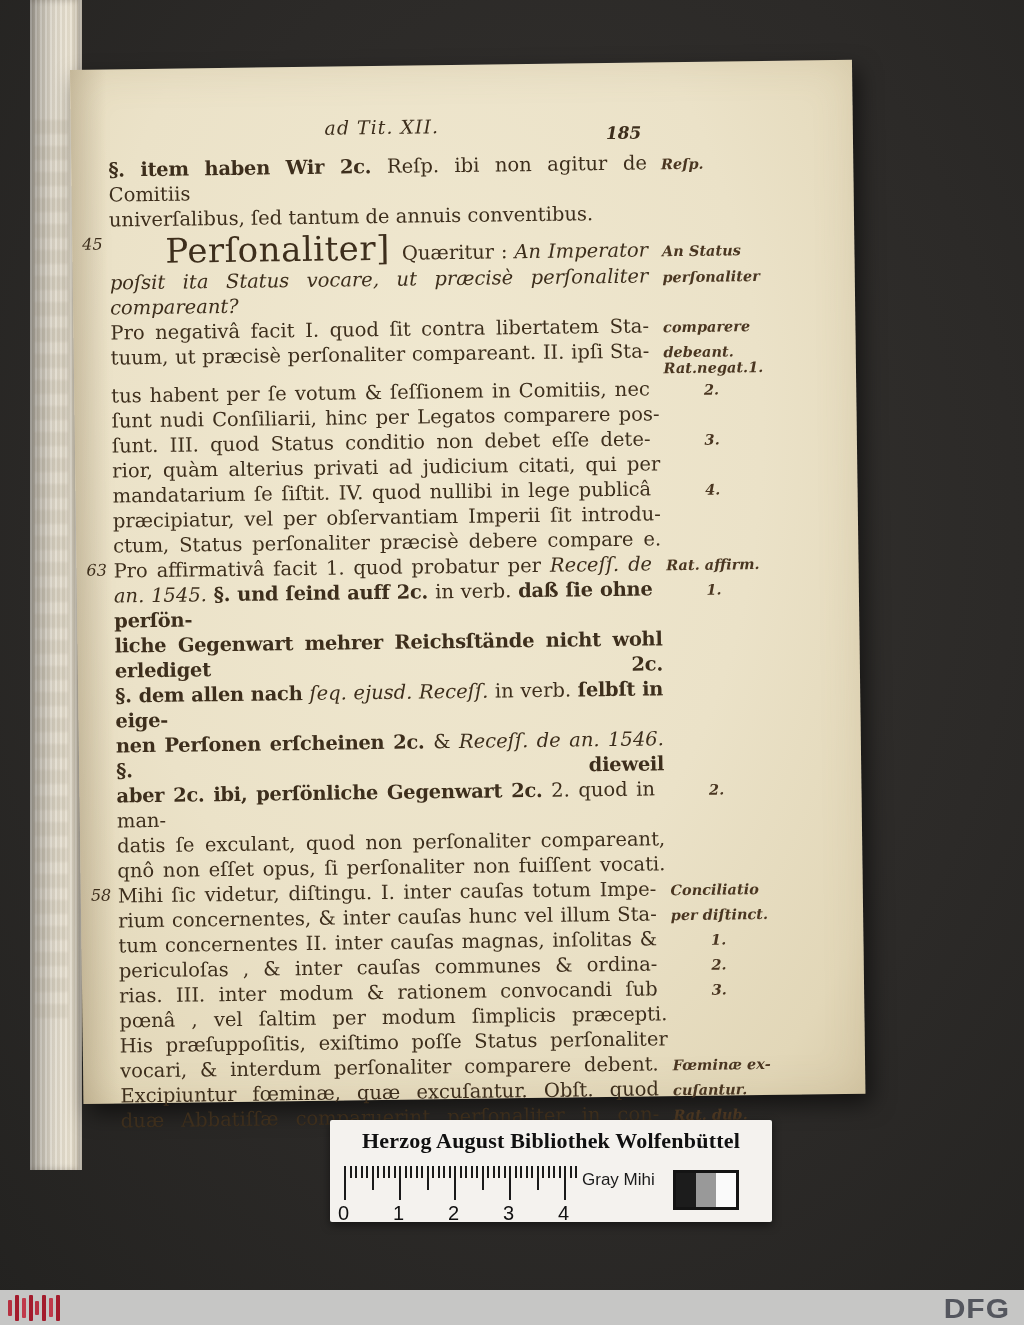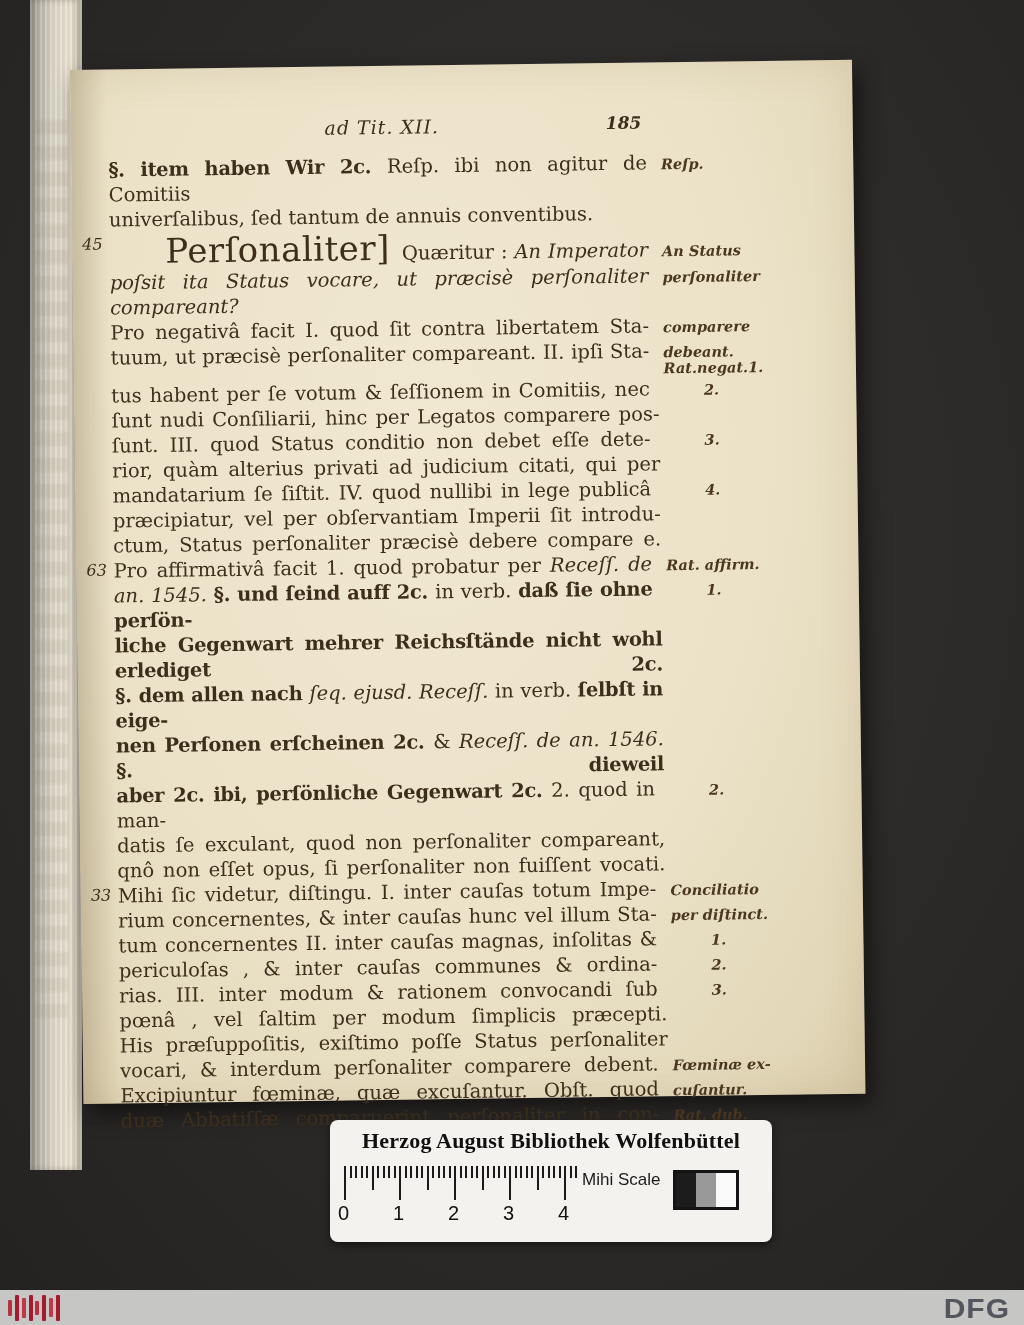--- a/index.html
+++ b/index.html
@@ -23,40 +23,40 @@
     transform:rotate(-0.75deg);transform-origin:0 0;
     background:
       radial-gradient(ellipse at 45% 35%, #f0e8d0 0%, #ebe2c8 55%, #e2d7b8 88%, #d8cbaa 100%);
     box-shadow:6px 10px 22px rgba(0,0,0,.55), inset 0 0 40px rgba(150,125,85,.18);
     color:#3d2e1c;}
   .page .gutter{position:absolute;left:0;top:0;width:36px;height:100%;
     background:linear-gradient(90deg, rgba(110,90,60,.22), rgba(110,90,60,0));}
   .pheader{position:relative;margin:50px 0 10px 37px;width:548px;height:28px;
     font-style:italic;font-size:19px;}
   .pheader .ht{position:absolute;left:0;right:0;text-align:center;letter-spacing:1px;}
-  .pheader .pn{position:absolute;left:498px;top:0;font-size:17px;font-weight:600;}
+  .pheader .pn{position:absolute;left:498px;top:10px;font-size:17px;font-weight:600;}
 
   .lines{position:relative;margin-left:37px;width:700px;}
   .line{position:relative;display:flex;align-items:baseline;}
   .pnum{position:absolute;left:-27px;top:2px;font-size:16px;font-style:italic;text-align:center;}
   .main{width:548px;font-size:19.5px;line-height:25px;text-align:justify;text-align-last:justify;}
   .main.nj{text-align:left;text-align-last:auto;}
   .it{font-style:italic;}
   .fr{font-weight:700;letter-spacing:-0.3px;}
   .big{font-size:34px;line-height:38px;margin-left:56px;letter-spacing:.5px;}
   .sig1{display:inline-block;margin-left:285px;letter-spacing:4px;}
   .sig2{display:inline-block;margin-left:150px;}
   .note{width:150px;padding-left:14px;font-style:italic;font-weight:600;
     font-size:14.5px;color:#4a3621;}
   .ni{line-height:1.12;}
   .ni.nnum{padding-left:40px;}
 
   
-  .card{position:absolute;left:330px;top:1120px;width:442px;height:122px;background:#f4f2ee;
-    border-radius:8px;box-shadow:0 3px 8px rgba(0,0,0,.5);
+  .card{position:absolute;left:330px;top:1120px;width:442px;height:102px;background:#f4f2ee;
+    border-radius:2px;box-shadow:0 3px 8px rgba(0,0,0,.5);
     font-family:"Liberation Sans", sans-serif;}
   .card-title{margin-top:8px;text-align:center;font-family:"Liberation Serif", serif;
     font-weight:700;font-size:22px;color:#101010;letter-spacing:.2px;}
   .ruler{position:absolute;left:14px;top:46px;width:250px;height:56px;}
   .ticks{position:absolute;left:0;top:0;height:36px;}
   .tick{position:absolute;top:0;width:0;border-left:2px solid #1a1a1a;}
   .rlabels{position:absolute;left:0;top:36px;width:250px;height:22px;}
   .rlabel{position:absolute;font-size:20px;color:#111;}
   .gs-label{position:absolute;left:252px;top:50px;font-size:17px;color:#1a1a1a;}
   .patches{position:absolute;left:343px;top:50px;width:66px;height:40px;display:flex;
@@ -187,21 +187,21 @@
             <div class="ni nnum">2.</div>
           </div>
         </div>
         <div class="line">
           <div class="main"><span>datis ſe exculant, quod non perſonaliter compareant,</span></div>
         </div>
         <div class="line">
           <div class="main"><span>qnô non eſſet opus, ſi perſonaliter non fuiſſent vocati.</span></div>
         </div>
         <div class="line">
-          <span class="pnum">33</span>
+          <span class="pnum">58</span>
           <div class="main"><span>Mihi ſic videtur, diſtingu. I. inter cauſas totum Impe-</span></div>
           <div class="note">
             <div class="ni">Conciliatio</div>
           </div>
         </div>
         <div class="line">
           <div class="main"><span>rium concernentes, &amp; inter cauſas hunc vel illum Sta-</span></div>
           <div class="note">
             <div class="ni">per diſtinct.</div>
           </div>
@@ -303,21 +303,21 @@
           <div class="tick" style="left: 231px; height: 12px;"></div>
         </div>
       <div class="rlabels" id="rlabels">
           <span class="rlabel" style="left: -6px;">0</span>
           <span class="rlabel" style="left: 49px;">1</span>
           <span class="rlabel" style="left: 104px;">2</span>
           <span class="rlabel" style="left: 159px;">3</span>
           <span class="rlabel" style="left: 214px;">4</span>
         </div>
     </div>
-    <div class="gs-label">Mihi Scale</div>
+    <div class="gs-label">Gray Mihi</div>
     <div class="patches" id="patches">
         <div class="patch" style="background: rgb(28, 28, 28);"></div>
         <div class="patch" style="background: rgb(153, 153, 153);"></div>
         <div class="patch" style="background: rgb(250, 250, 250);"></div>
       </div>
   </div>
 
   <div class="footer">
     <div class="hab-logo">
       <div class="bar b1"></div>

